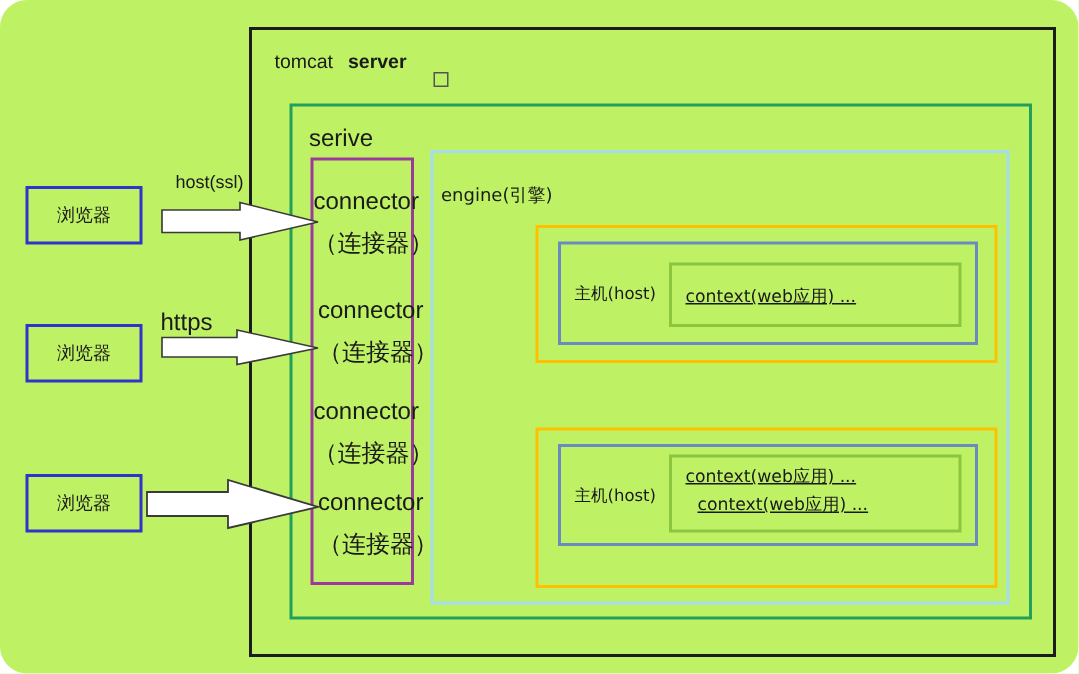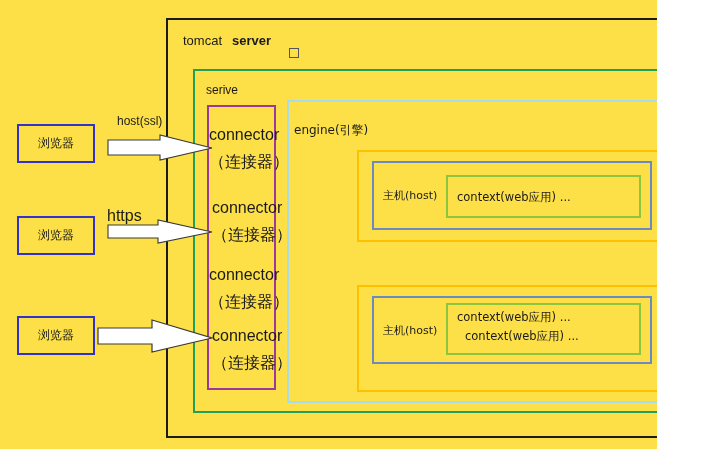--- a/index.html
+++ b/index.html
@@ -5,24 +5,25 @@
   html, body {
     margin: 0;
     padding: 0;
     background: #ffffff;
   }
   body {
     font-family: "Liberation Sans", "DejaVu Sans", sans-serif;
   }
   #canvas {
     position: relative;
-    width: 657px;
+    width: 719px;
     height: 449px;
-    background: #fde047;
+    background: #bef264;
     overflow: hidden;
+    border-radius: 18px;
   }
   .box {
     position: absolute;
     box-sizing: border-box;
     background: transparent;
   }
   .label {
     position: absolute;
     font-size: 12px;
     color: #1a1a1a;
@@ -43,21 +44,21 @@
   #server-glyph {
     left: 289px; top: 48px; width: 10px; height: 10px;
     border: 1.5px solid #555555;
   }
 
   
   #serive-frame {
     left: 193px; top: 69px; width: 495px; height: 344px;
     border: 2px solid #22a05a;
   }
-  #serive-label { left: 206px; top: 82px; font-size: 12px; }
+  #serive-label { left: 206px; top: 82px; font-size: 16px; }
 
   
   #connector-frame {
     left: 207px; top: 105px; width: 69px; height: 285px;
     border: 2px solid #9c3a9c;
   }
   .connector-item {
     position: absolute;
     font-size: 16px;
     color: #1a1a1a;
@@ -98,20 +99,21 @@
   
   .context-box { border: 2px solid #8cc63f; }
   #context-box-0 { left: 446px; top: 175px; width: 195px; height: 43px; }
   #context-box-1 { left: 446px; top: 303px; width: 195px; height: 52px; }
 
   .context-label {
     position: absolute;
     font-size: 11.5px;
     color: #1a1a1a;
     white-space: nowrap;
+    text-decoration: underline;
   }
   #context-label-0-0 { left: 457px; top: 190px; }
   #context-label-1-0 { left: 457px; top: 310px; }
   #context-label-1-1 { left: 465px; top: 329px; }
 
   
   .browser-box {
     border: 2px solid #3333cc;
     display: flex;
     align-items: center;

